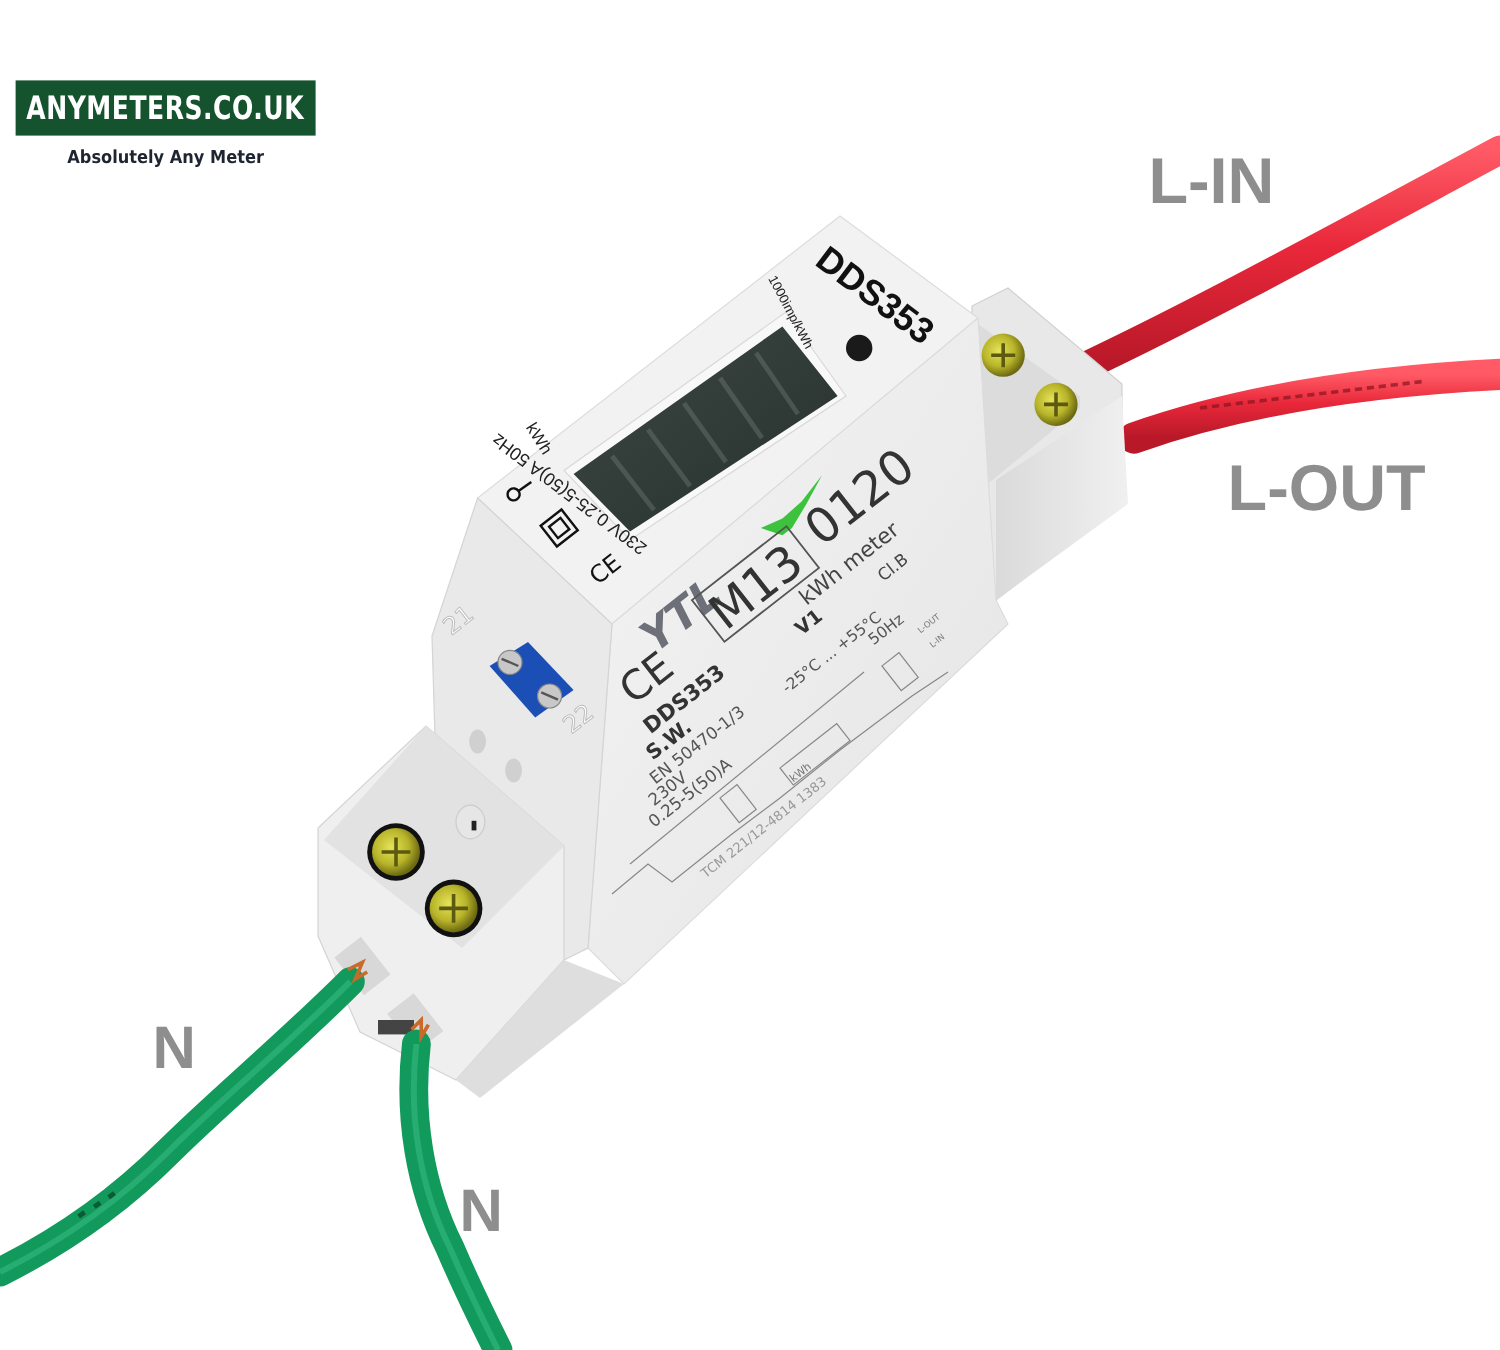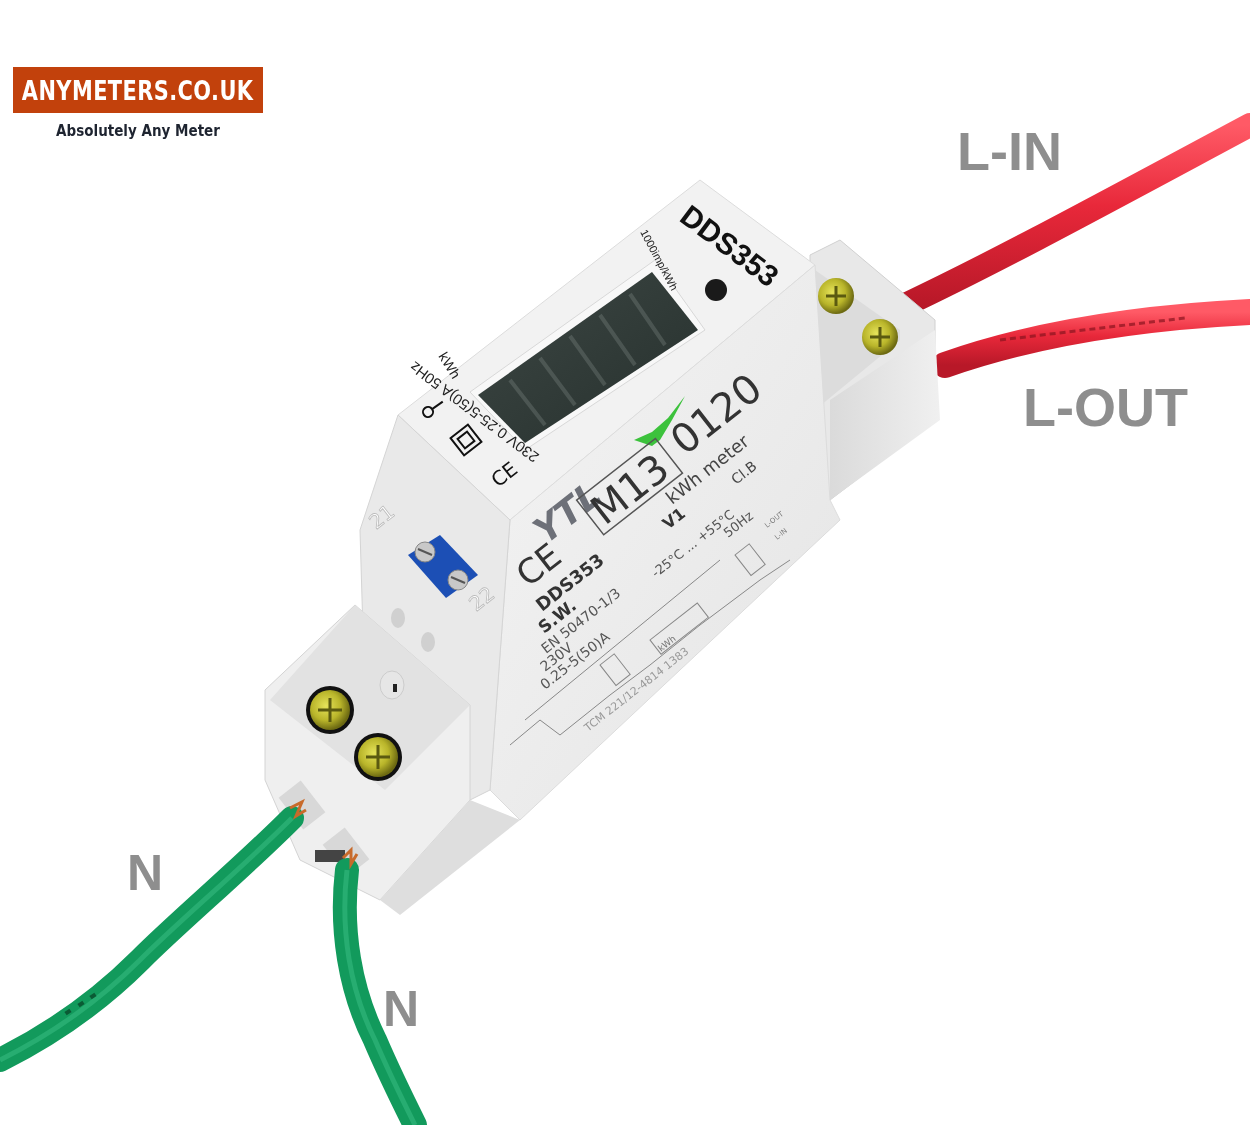--- a/index.html
+++ b/index.html
@@ -1,17 +1,17 @@
 <!DOCTYPE html>
 <html><head>
   <meta charset="utf-8">
   <style>
     html, body { margin: 0; padding: 0; background: #ffffff; }
     body { width: 1250px; height: 1125px; position: relative; overflow: hidden; font-family: "DejaVu Sans", sans-serif; }
-    .logo-box { position: absolute; left: 13px; top: 67px; width: 250px; height: 46px; background: #c2410c; display: flex; align-items: center; justify-content: center; }
+    .logo-box { position: absolute; left: 13px; top: 67px; width: 250px; height: 46px; background: #14532d; display: flex; align-items: center; justify-content: center; }
     .logo-text { color: #ffffff; font-family: "DejaVu Sans Condensed", "DejaVu Sans", sans-serif; font-weight: bold; font-size: 27px; letter-spacing: 0.5px; transform: scaleX(0.86); white-space: nowrap; }
     .tagline { position: absolute; left: 13px; top: 122px; width: 250px; text-align: center; color: #1e2430; font-family: "DejaVu Sans", sans-serif; font-weight: bold; font-size: 15px; transform: scaleX(0.9); white-space: nowrap; }
     .wire-label { position: absolute; color: #8e8e8e; font-family: "Liberation Sans", sans-serif; font-weight: bold; font-size: 54px; line-height: 1; white-space: nowrap; }
     #scene { position: absolute; left: 0; top: 0; }
   </style>
 </head>
 <body>
 
 <div class="logo-box">
   <span class="logo-text">ANYMETERS.CO.UK</span>

